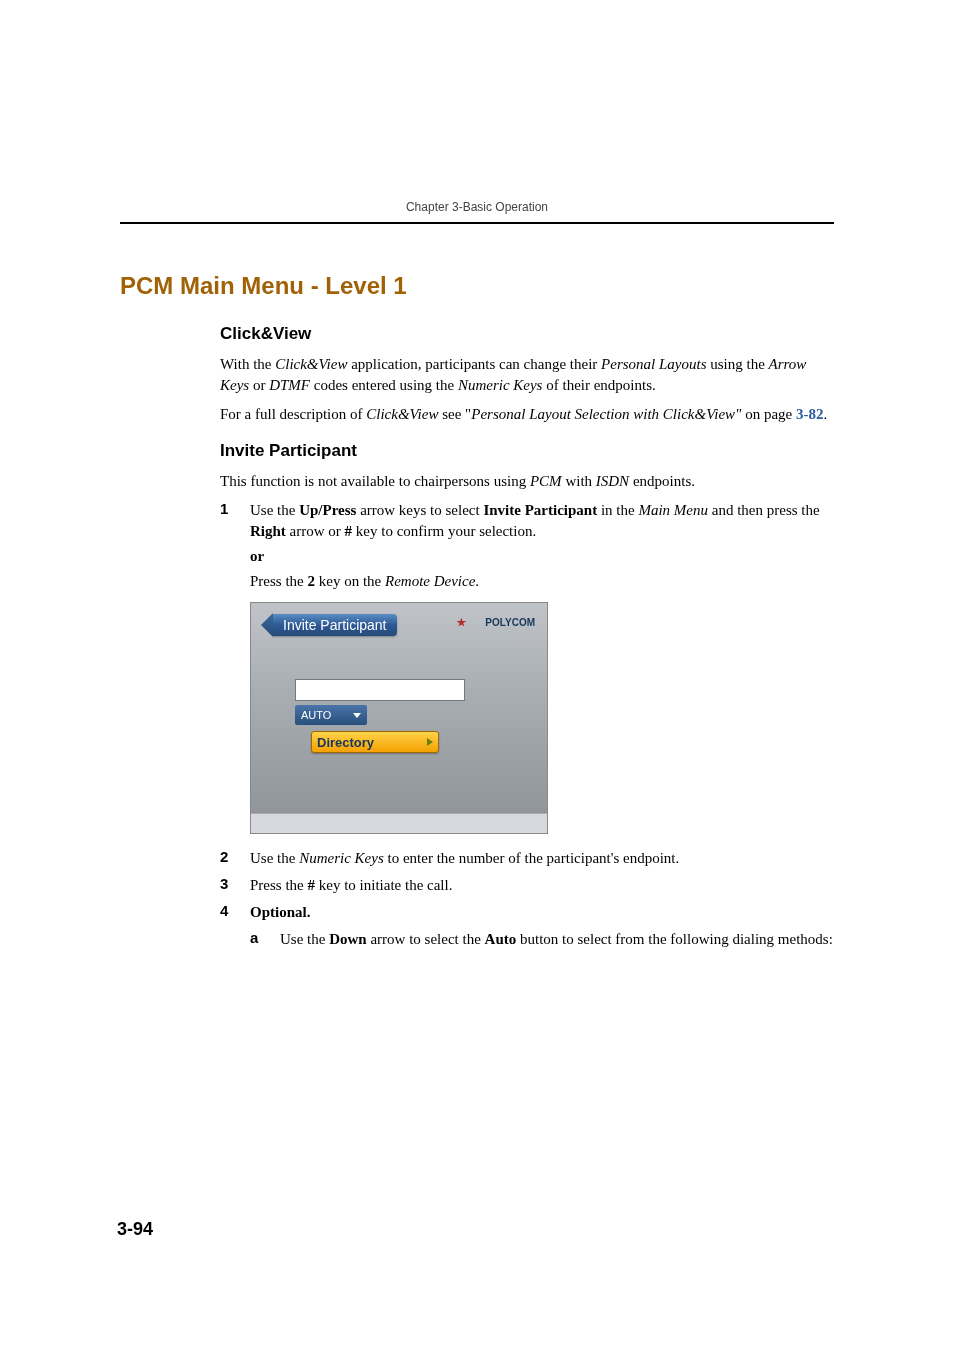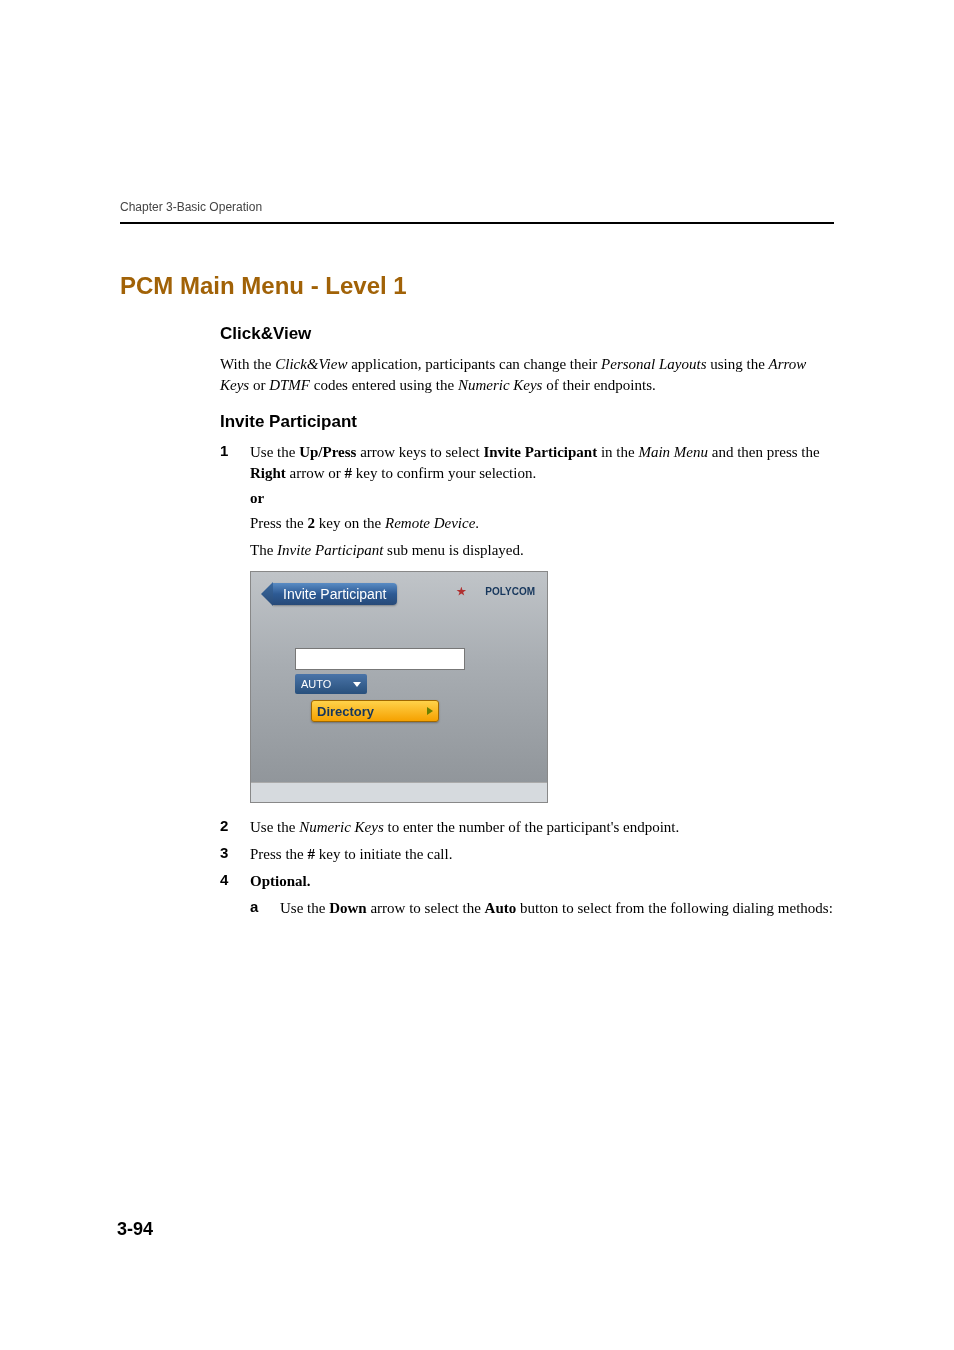--- a/index.html
+++ b/index.html
@@ -14,20 +14,21 @@
   .page {
     padding: 200px 120px 0 120px;
   }
   .chapter-header {
     font-family: Arial, Helvetica, sans-serif;
     font-size: 12px;
     color: #444;
     padding-bottom: 8px;
     border-bottom: 2px solid #000;
     margin-bottom: 48px;
+    text-align: center;
   }
   .h1 {
     font-family: Arial, Helvetica, sans-serif;
     font-size: 24px;
     font-weight: bold;
     color: #a16207;
     margin-bottom: 24px;
   }
   .content-indent {
     margin-left: 100px;
@@ -222,41 +223,44 @@
   <div class="h1">PCM Main Menu - Level 1</div>
 
   <div class="content-indent">
 
     <div class="h2">Click&amp;View</div>
 
     <p class="para">
       <span>With the </span><span class="italic">Click&amp;View</span><span> application, participants can change their </span><span class="italic">Personal Layouts</span><span> using the </span><span class="italic">Arrow Keys</span><span> or </span><span class="italic">DTMF</span><span> codes entered using the </span><span class="italic">Numeric Keys</span><span> of their endpoints.</span>
     </p>
 
+    <p class="para">
+      <span>For a full description of </span><span class="italic">Click&amp;View</span><span> see "</span><span class="italic">Personal Layout Selection with Click&amp;View"</span><span> on page </span><span class="link-blue">3-82</span><span>.</span>
+    </p>
 
     <div class="h2" style="margin-top:16px">Invite Participant</div>
 
+    <p class="para">
+      <span>This function is not available to chairpersons using </span><span class="italic">PCM</span><span> with </span><span class="italic">ISDN</span><span> endpoints.</span>
+    </p>
 
 
     <div class="list-row">
       <div class="list-num">1</div>
       <div class="list-body">
         <span>Use the </span><span class="bold">Up/Press</span><span> arrow keys to select </span><span class="bold">Invite Participant</span><span> in the </span><span class="italic">Main Menu</span><span> and then press the </span><span class="bold">Right</span><span> arrow or </span><span class="bold">#</span><span> key to confirm your selection.</span>
       </div>
     </div>
 
     <div class="or-indent">or</div>
 
     <div class="continue-indent">
       <span>Press the </span><span class="bold">2</span><span> key on the </span><span class="italic">Remote Device</span><span>.</span>
     </div>
 
-    <div class="continue-indent">
-      <span>The </span><span class="italic">Invite Participant</span><span> sub menu is displayed.</span>
-    </div>
 
     <div class="screenshot">
       <div class="ss-topbar">
         <div class="ss-tab-left"></div>
         <div class="ss-tab">Invite Participant</div>
       </div>
       <div class="ss-brand">
         <div class="ss-brand-icon"></div>
         <span>POLYCOM</span>
       </div>

